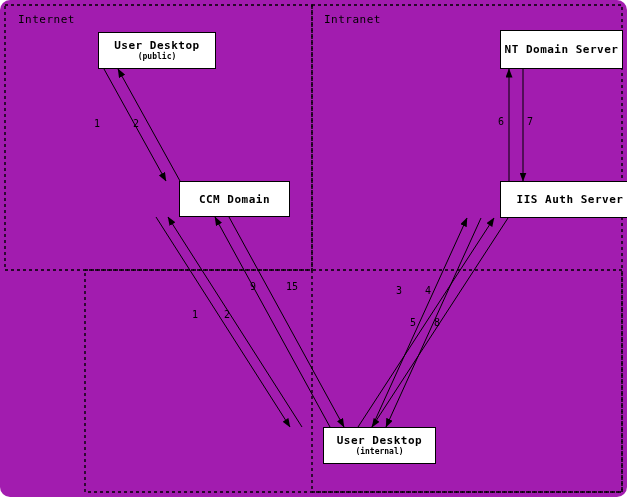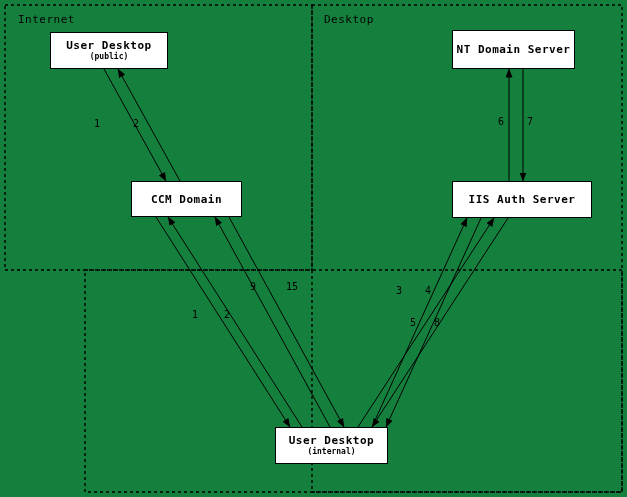--- a/index.html
+++ b/index.html
@@ -4,23 +4,24 @@
 <style>
   html, body {
     margin: 0;
     padding: 0;
     background: #ffffff;
   }
   #canvas {
     position: relative;
     width: 627px;
     height: 497px;
-    background: #15803d;
+    background: #a21caf;
     overflow: hidden;
     font-family: "DejaVu Sans Mono", "Liberation Mono", monospace;
+    border-radius: 10px;
   }
   svg.layer {
     position: absolute;
     left: 0;
     top: 0;
     width: 627px;
     height: 497px;
   }
   .zone-label {
     position: absolute;
@@ -33,20 +34,21 @@
   .node-box {
     position: absolute;
     box-sizing: border-box;
     border: 1px solid #000000;
     background: #ffffff;
     display: flex;
     flex-direction: column;
     align-items: center;
     justify-content: center;
     z-index: 5;
+    margin-left: 48px;
   }
   .node-title {
     font-family: "DejaVu Sans Mono", "Liberation Mono", monospace;
     font-size: 11px;
     font-weight: bold;
     color: #000000;
     letter-spacing: 0.5px;
     white-space: nowrap;
     line-height: 13px;
   }
@@ -95,21 +97,21 @@
         <line x1="523" y1="69" x2="523" y2="181" stroke="#000000" stroke-width="1" marker-end="url(#arrowhead)"></line>
         <line x1="372" y1="427" x2="467" y2="218" stroke="#000000" stroke-width="1" marker-end="url(#arrowhead)"></line>
         <line x1="481" y1="218" x2="386" y2="427" stroke="#000000" stroke-width="1" marker-end="url(#arrowhead)"></line>
         <line x1="358" y1="427" x2="494" y2="218" stroke="#000000" stroke-width="1" marker-end="url(#arrowhead)"></line>
         <line x1="508" y1="218" x2="372" y2="427" stroke="#000000" stroke-width="1" marker-end="url(#arrowhead)"></line>
       </g>
   </svg>
 
   <div id="zone-labels">
       <div class="zone-label" style="left: 18px; top: 13px;">Internet</div>
-      <div class="zone-label" style="left: 324px; top: 13px;">Desktop</div>
+      <div class="zone-label" style="left: 324px; top: 13px;">Intranet</div>
     </div>
 
   <div id="nodes">
       <div class="node-box" style="left: 50px; top: 32px; width: 118px; height: 37px;">
         <div class="node-title">User Desktop</div>
         <div class="node-sub">(public)</div>
       </div>
       <div class="node-box" style="left: 131px; top: 181px; width: 111px; height: 36px;">
         <div class="node-title">CCM Domain</div>
       </div>

